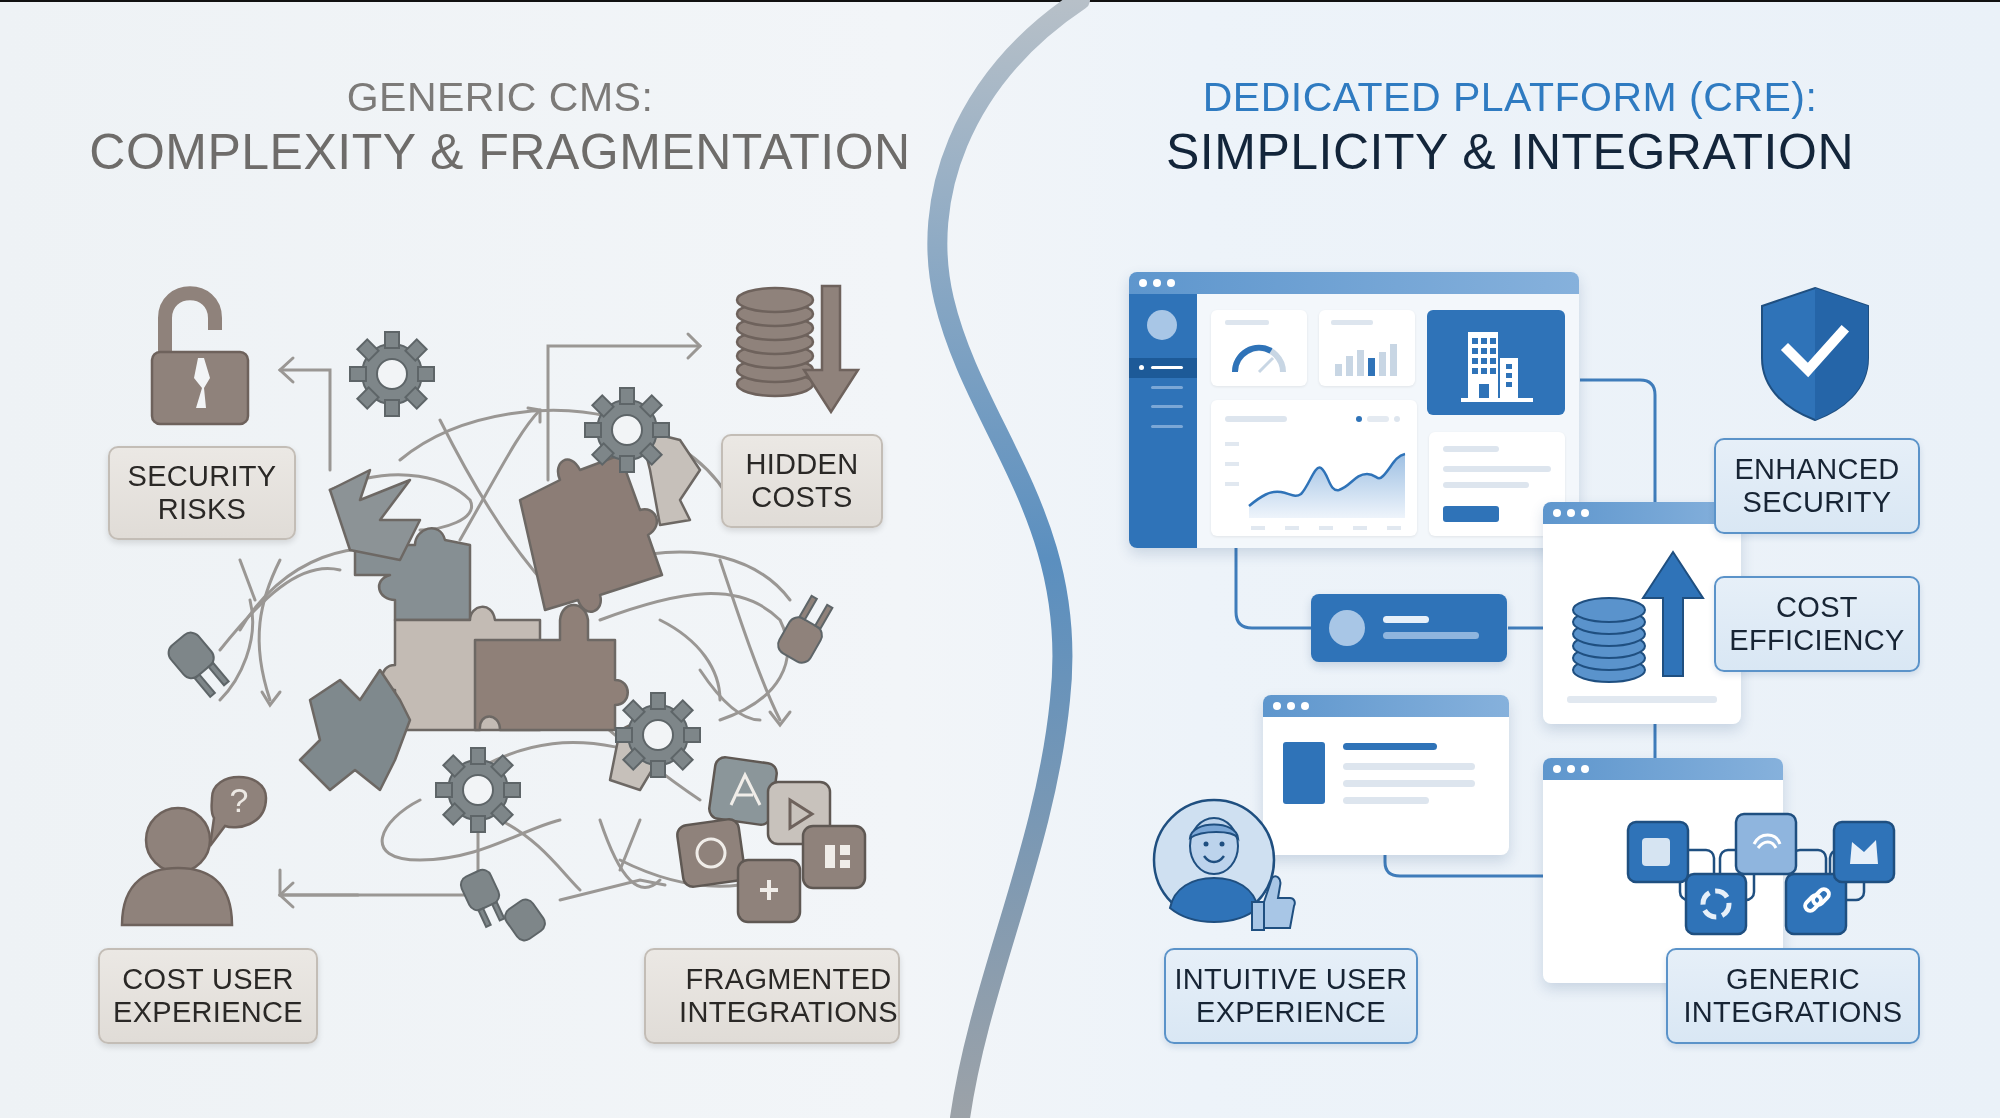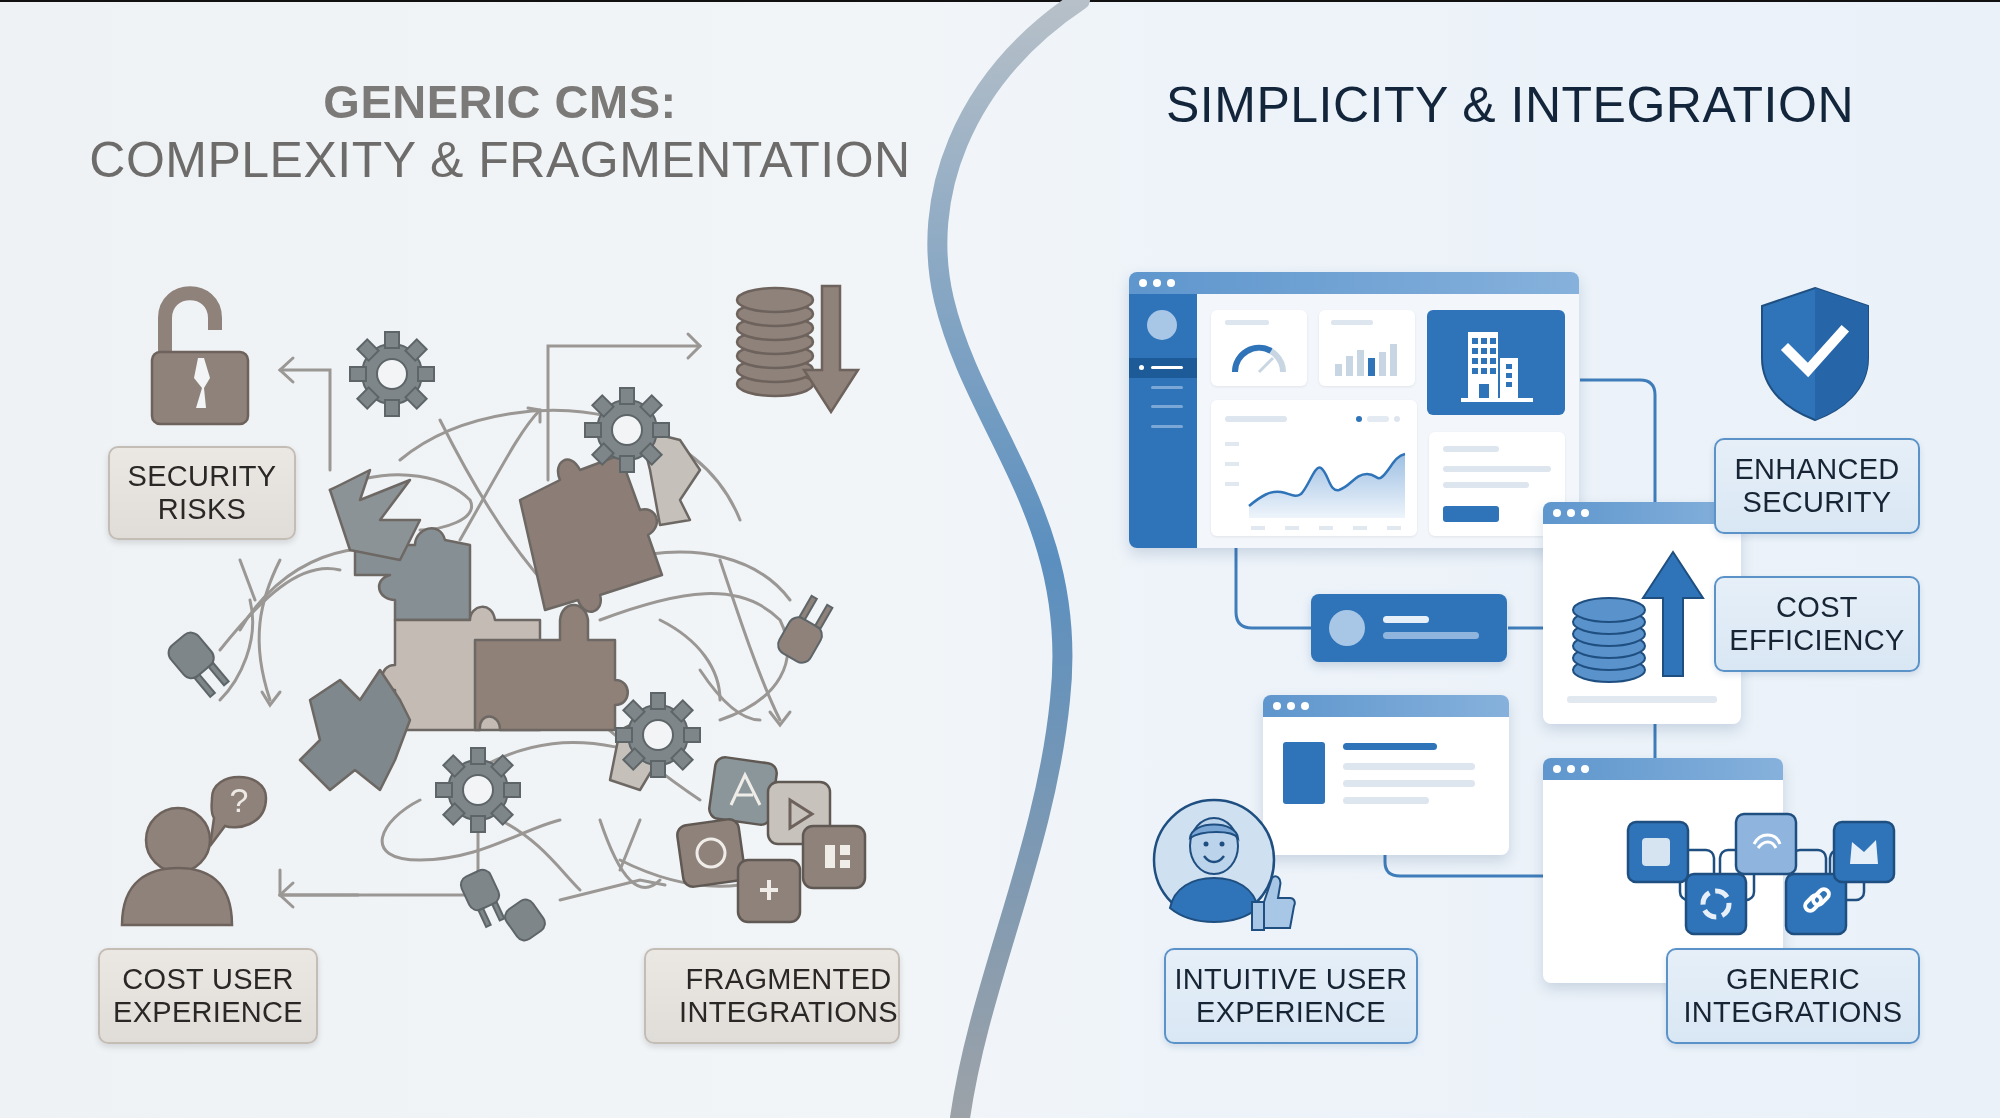--- a/index.html
+++ b/index.html
@@ -1,21 +1,21 @@
 <!DOCTYPE html>
 <html><head>
 <meta charset="utf-8">
 <style>
   html,body{margin:0;padding:0;}
   body{width:2000px;height:1118px;overflow:hidden;background:#f1f4f7;font-family:"Liberation Sans","DejaVu Sans",sans-serif;position:relative;}
   .canvas{position:absolute;left:0;top:0;width:2000px;height:1118px;background:linear-gradient(90deg,#eef2f5 0%,#f2f5f8 45%,#edf3f9 60%,#eaf1f8 100%);}
   .topline{position:absolute;left:0;top:0;width:2000px;height:2px;background:#111;}
   .abs{position:absolute;}
   .title{position:absolute;text-align:center;width:900px;}
-  .t1{font-weight:700;font-size:47px;letter-spacing:0.5px;}
+  .t1{font-weight:400;font-size:41px;letter-spacing:0.5px;}
   .t2{font-size:50px;letter-spacing:0.5px;margin-top:2px;text-align:center;}
   .left-title{left:50px;top:74px;}
   .left-title .t1{color:#7c7a78;}
   .left-title .t2{color:#6e6c6a;}
   .right-title{left:1060px;top:74px;}
   .right-title .t1{color:#2f7bc1;}
   .right-title .t2{color:#13253a;}
   .lbl{position:absolute;border-radius:10px;display:flex;align-items:center;justify-content:center;text-align:center;font-size:29px;line-height:33px;letter-spacing:0.3px;}
   .lbl-g{background:linear-gradient(#ebe8e4,#e0dcd7);border:2px solid #c3bdb6;color:#2a2826;box-shadow:0 3px 6px rgba(0,0,0,0.12);}
   .lbl-b{background:linear-gradient(#e6eff8,#d9e7f4);border:2.5px solid #5b93c9;color:#172434;box-shadow:0 3px 6px rgba(40,90,140,0.15);}
@@ -40,20 +40,21 @@
     </defs>
     <path d="M1080,0 C960,80 920,200 944,300 C975,430 1080,520 1060,700 C1045,850 980,980 960,1118" fill="none" stroke="url(#divg)" stroke-width="20" stroke-linecap="round"></path>
   </svg>
 
   <div class="title left-title">
     <div class="t1">GENERIC CMS:</div>
     <div class="t2">COMPLEXITY &amp; FRAGMENTATION</div>
   </div>
 
   <div class="title right-title">
+    <div class="t1">DEDICATED PLATFORM (CRE):</div>
     <div class="t2">SIMPLICITY &amp; INTEGRATION</div>
   </div>
 
   <svg width="1000" height="1118" style="left:0;top:0;">
     <g fill="none" stroke="#9a9794" stroke-width="3" stroke-linecap="round">
 
       <path d="M330,470 L330,370 L280,370"></path>
         <path d="M293,358 L280,370 L293,382"></path>
       <path d="M548,480 L548,346 L700,346"></path>
         <path d="M688,334 L700,346 L688,358"></path>
@@ -218,20 +219,26 @@
       <path d="M760,890 L778,890 M769,880 L769,900" stroke="#f0ede9" stroke-width="4"></path>
     </g>
   </svg>
 
   <div class="lbl lbl-g" style="left:108px;top:446px;width:184px;height:90px;">
     <div>
         <div>SECURITY</div>
         <div>RISKS</div>
       </div>
   </div>
+  <div class="lbl lbl-g" style="left:721px;top:434px;width:158px;height:90px;">
+    <div>
+        <div>HIDDEN</div>
+        <div>COSTS</div>
+      </div>
+  </div>
   <div class="lbl lbl-g" style="left:98px;top:948px;width:216px;height:92px;">
     <div>
         <div>COST USER</div>
         <div>EXPERIENCE</div>
       </div>
   </div>
   <div class="lbl lbl-g" style="left:644px;top:948px;width:252px;height:92px;justify-content:flex-end;">
     <div>
         <div>FRAGMENTED</div>
         <div>INTEGRATIONS</div>

